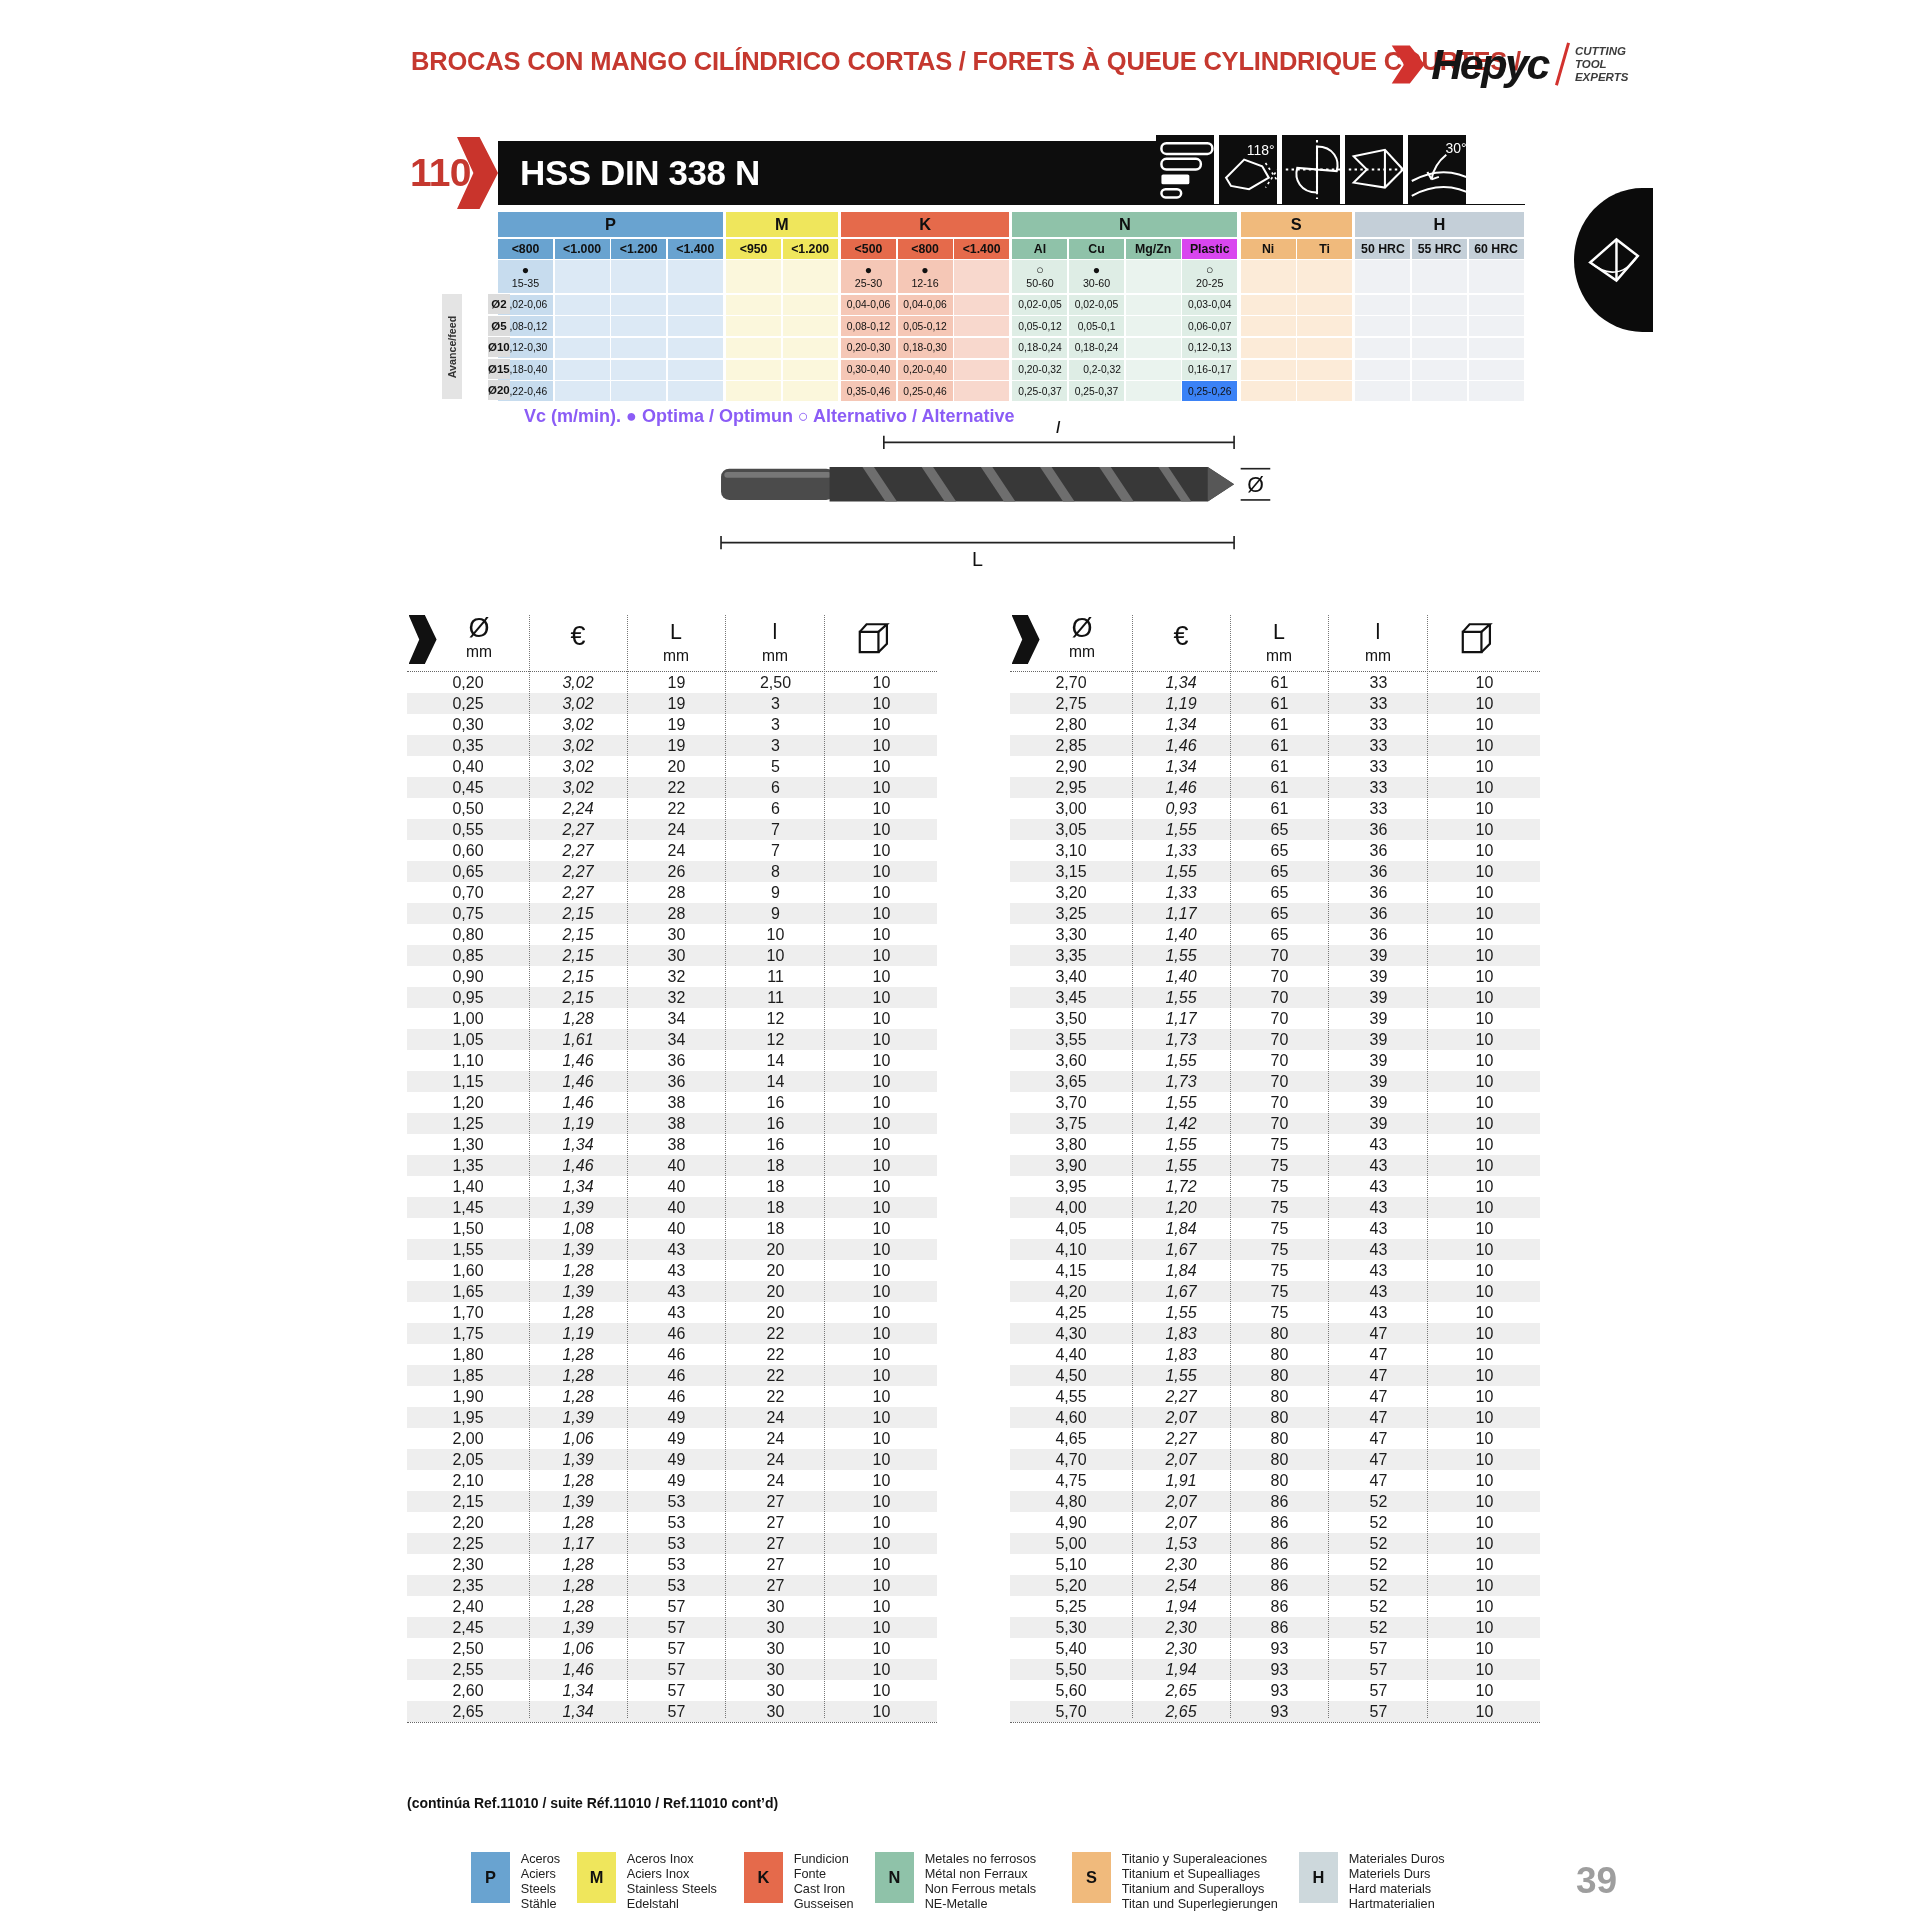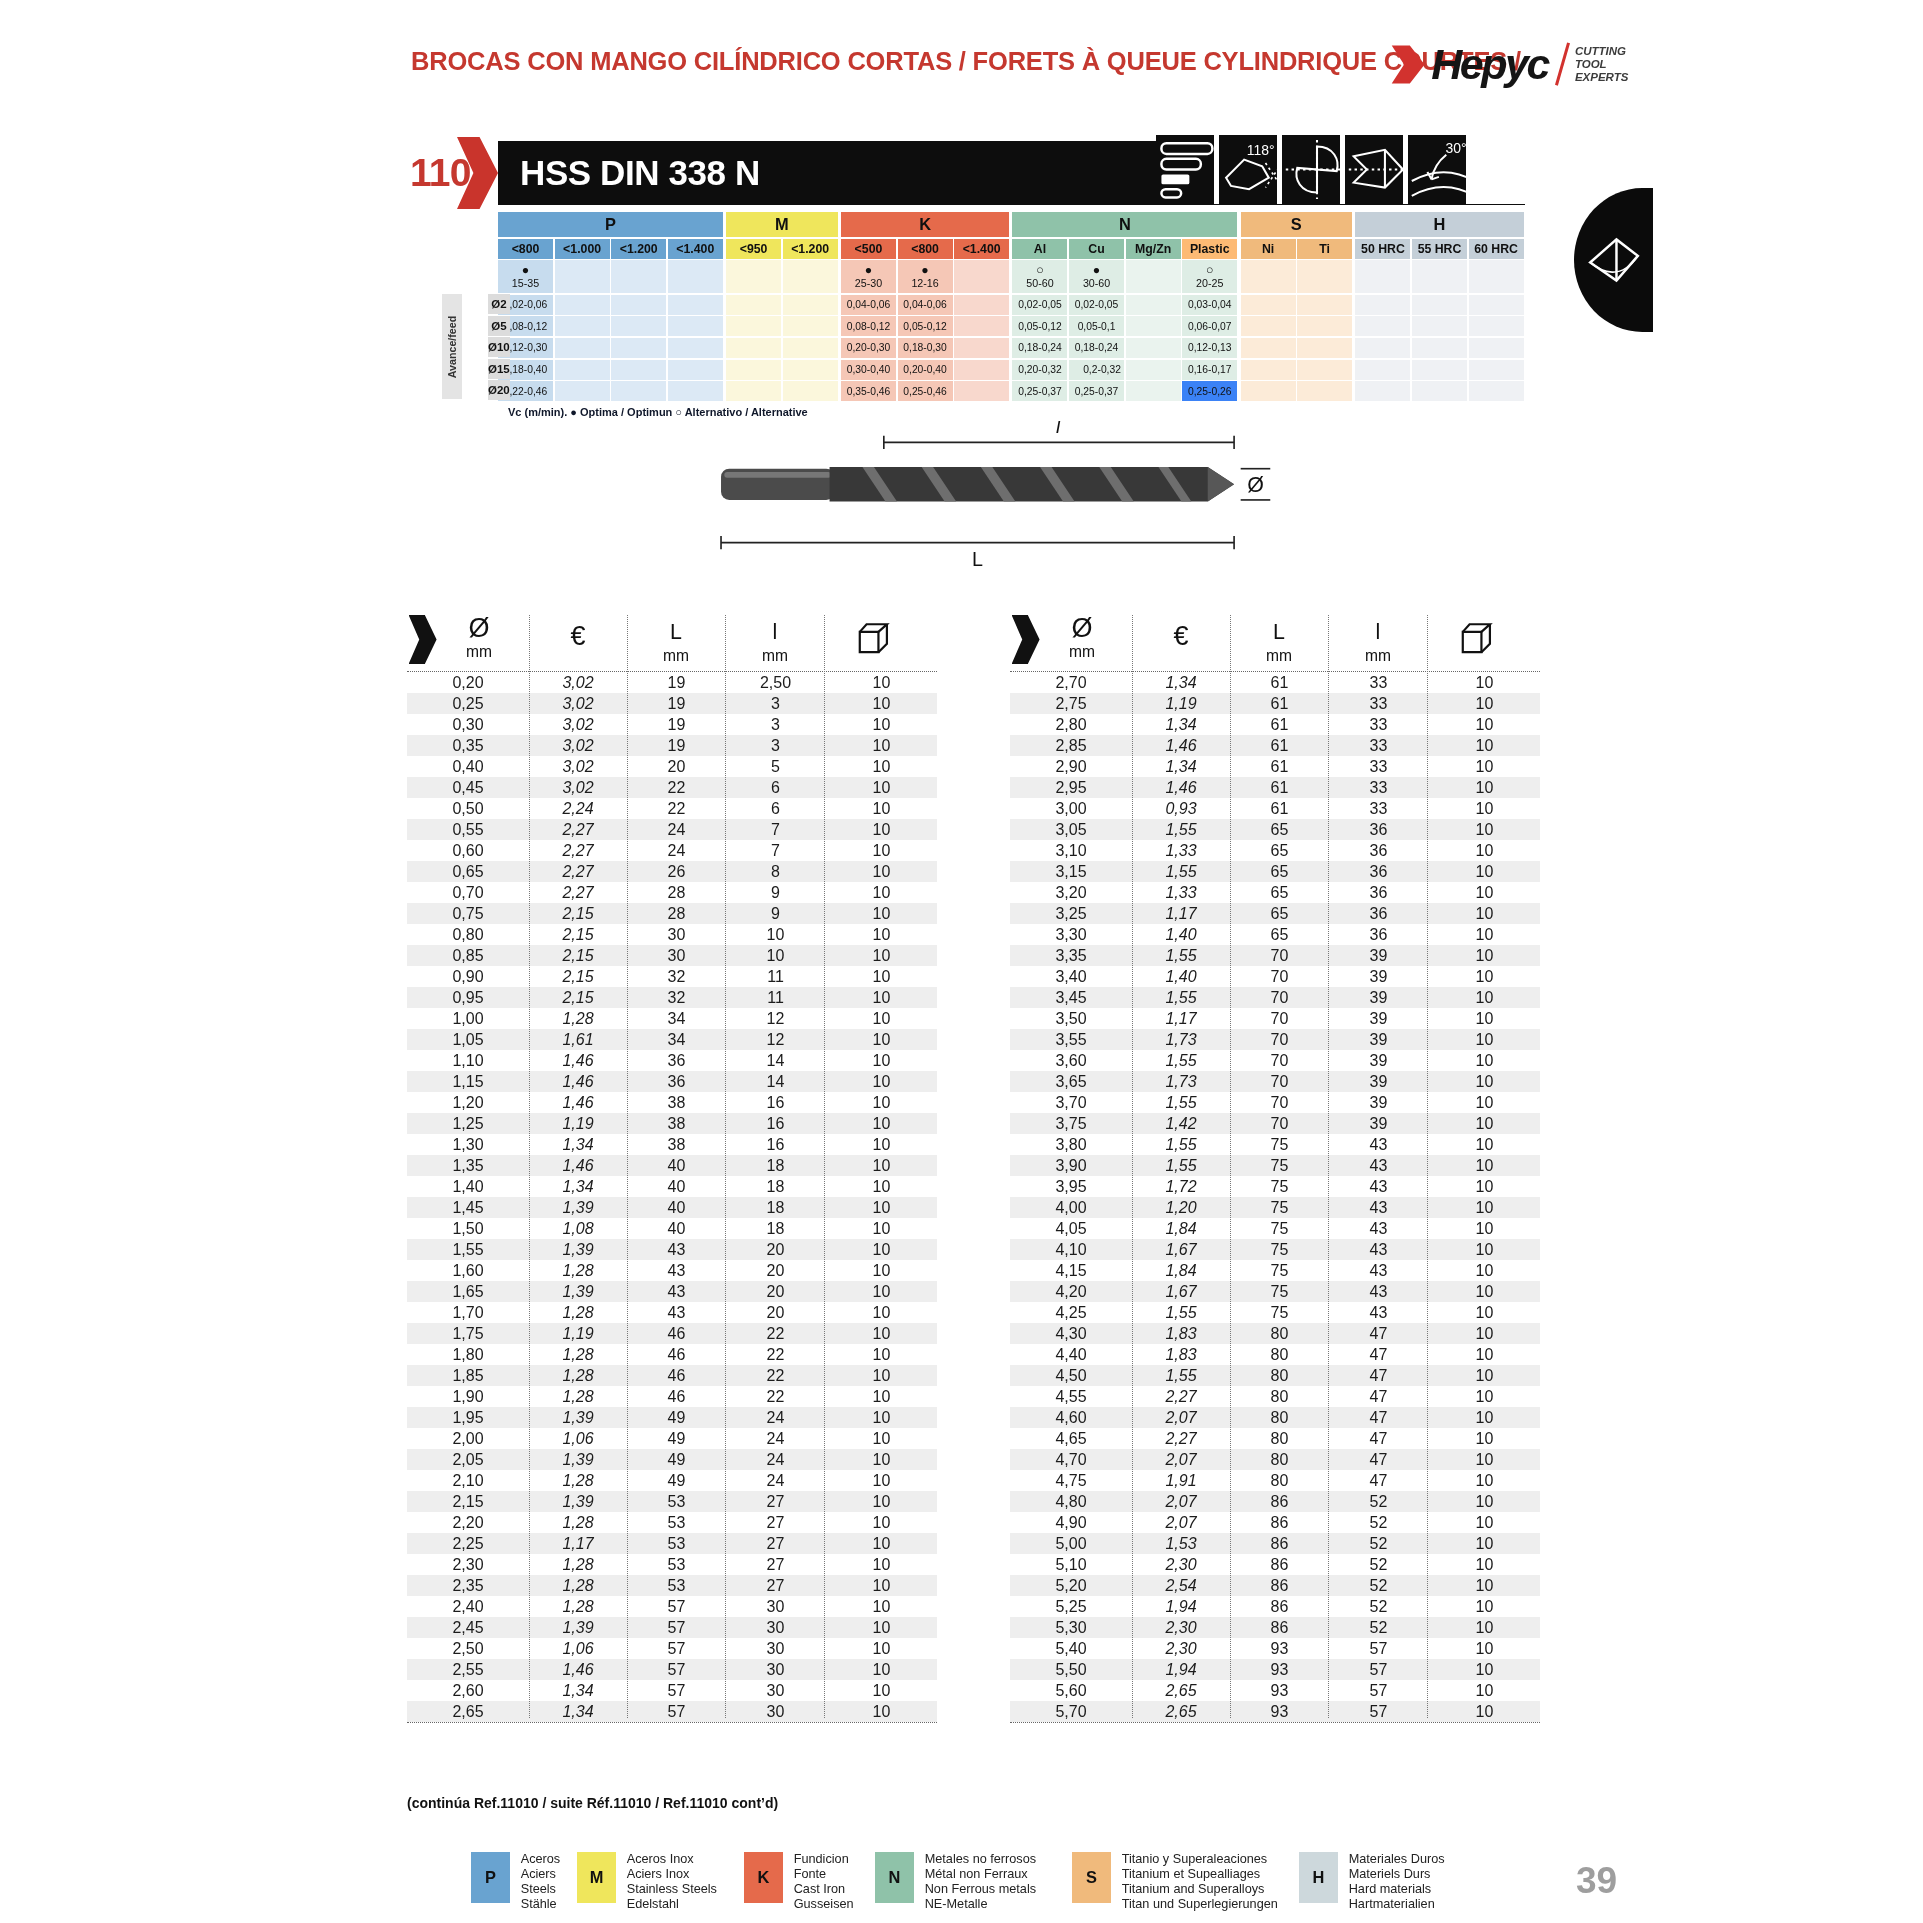--- a/index.html
+++ b/index.html
@@ -36,21 +36,21 @@
   .mvc{height:33px;display:flex;flex-direction:column;align-items:center;justify-content:center;}
   .mvc .dot{font-size:12.3px;line-height:13px;}
   .mvc .rng{font-size:10.7px;line-height:12.3px;}
   .mfeed{height:20px;display:flex;align-items:center;justify-content:center;font-size:10.3px;}
   .avance{position:absolute;left:442px;top:294px;width:20px;height:105px;background:#E4E4E4;
           display:flex;align-items:center;justify-content:center;}
   .avance span{transform:rotate(-90deg);white-space:nowrap;font-size:10.7px;font-weight:bold;color:#333;}
   .fdia-col{position:absolute;left:464px;top:294px;width:32px;display:grid;gap:1.6px;}
   .fdia{height:20px;background:#DCDCDC;display:flex;align-items:center;justify-content:center;
         font-size:11.5px;font-weight:bold;margin-left:24px;}
-  .vc-note{position:absolute;left:508px;top:406px;font-size:11px;font-weight:bold;color:#0f172a;}
+  .vc-note{position:absolute;left:524px;top:406px;font-size:18px;font-weight:bold;color:#8b5cf6;}
   
   .diagram{position:absolute;left:706px;top:421px;}
   
   .ptable{position:absolute;top:610px;width:530px;}
   .ptable .phead{position:relative;height:61px;border-bottom:1.6px dotted #666;}
   .pchev{position:absolute;left:1.6px;top:5px;width:28px;height:49px;background:#111;
          clip-path:polygon(0 0,58% 0,100% 50%,58% 100%,0 100%,38% 50%);}
   .hcol{position:absolute;top:3.3px;text-align:center;}
   .hsym{font-size:27px;line-height:31px;}
   .hunit{font-size:15.6px;line-height:16.4px;}
@@ -233,21 +233,21 @@
         <div class="mfeed" style="background: rgb(248, 216, 205);"></div>
         <div class="mfeed" style="background: rgb(245, 199, 182);">0,35-0,46</div>
         <div class="mfeed" style="background: rgb(245, 199, 182);">0,25-0,46</div>
         <div class="mfeed" style="background: rgb(248, 216, 205);"></div>
       </div>
       <div class="mgroup" style="grid-template-columns: repeat(4, 55px);">
         <div class="mhead" style="background: rgb(143, 194, 169); grid-column: 1 / -1;">N</div>
         <div class="msub" style="background: rgb(143, 194, 169);">Al</div>
         <div class="msub" style="background: rgb(143, 194, 169);">Cu</div>
         <div class="msub" style="background: rgb(143, 194, 169);">Mg/Zn</div>
-        <div class="msub" style="background: #fdba74;">Plastic</div>
+        <div class="msub" style="background: #d946ef;">Plastic</div>
         <div class="mvc" style="background: rgb(222, 237, 229);">
           <div class="dot">○</div>
           <div class="rng">50-60</div>
         </div>
         <div class="mvc" style="background: rgb(222, 237, 229);">
           <div class="dot">●</div>
           <div class="rng">30-60</div>
         </div>
         <div class="mvc" style="background: rgb(234, 243, 238);"></div>
         <div class="mvc" style="background: rgb(222, 237, 229);">

